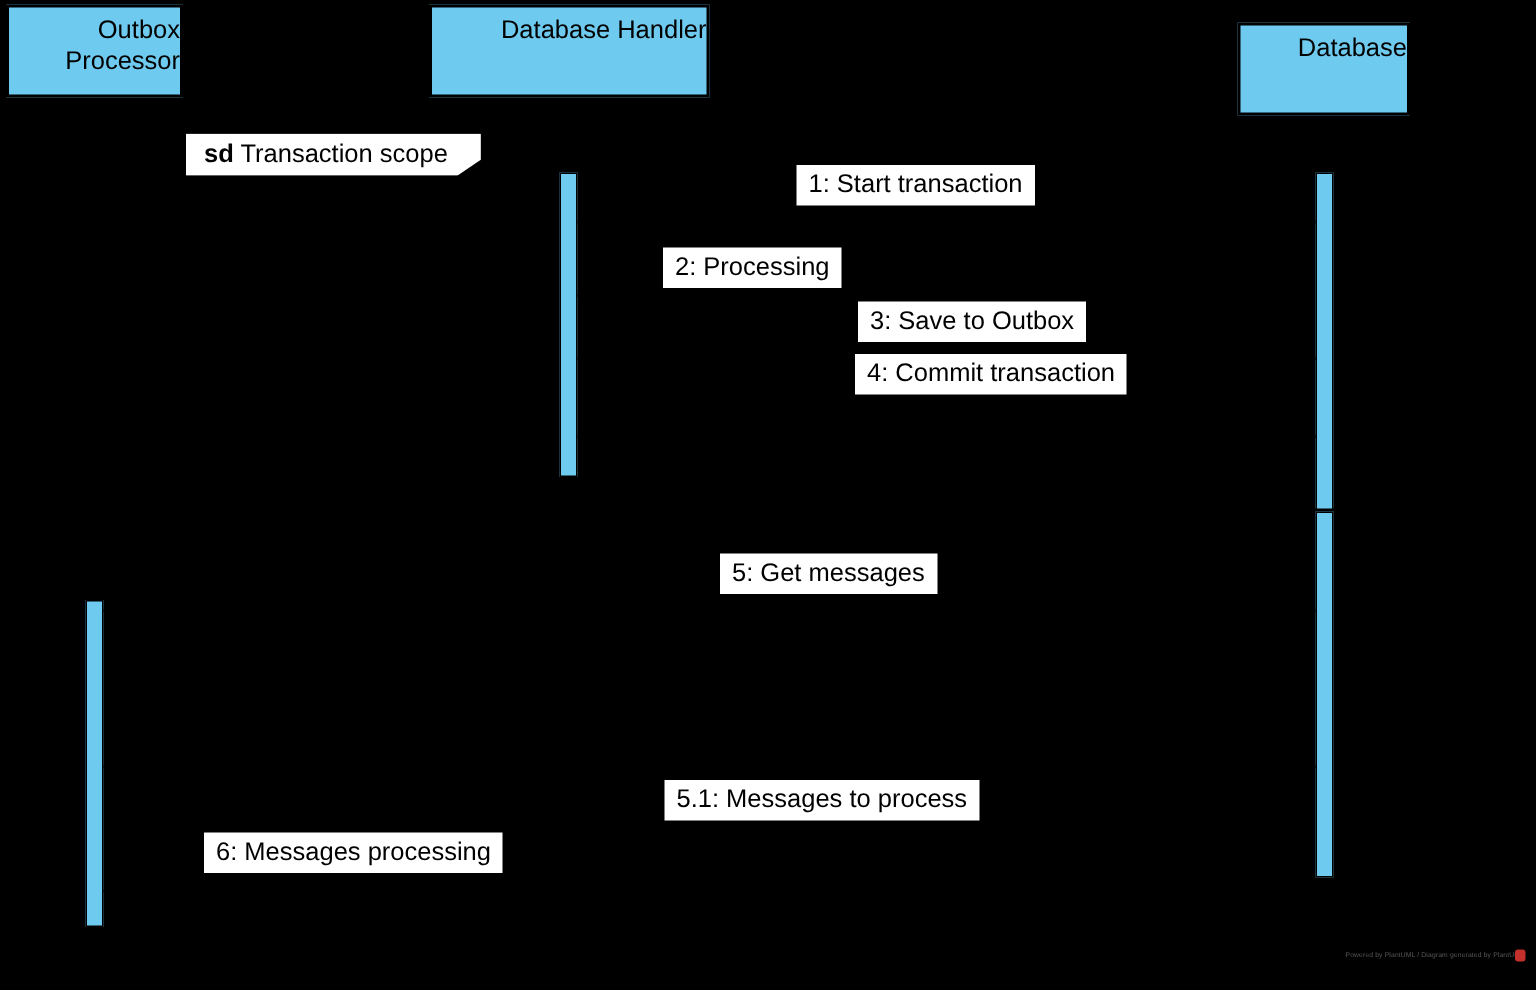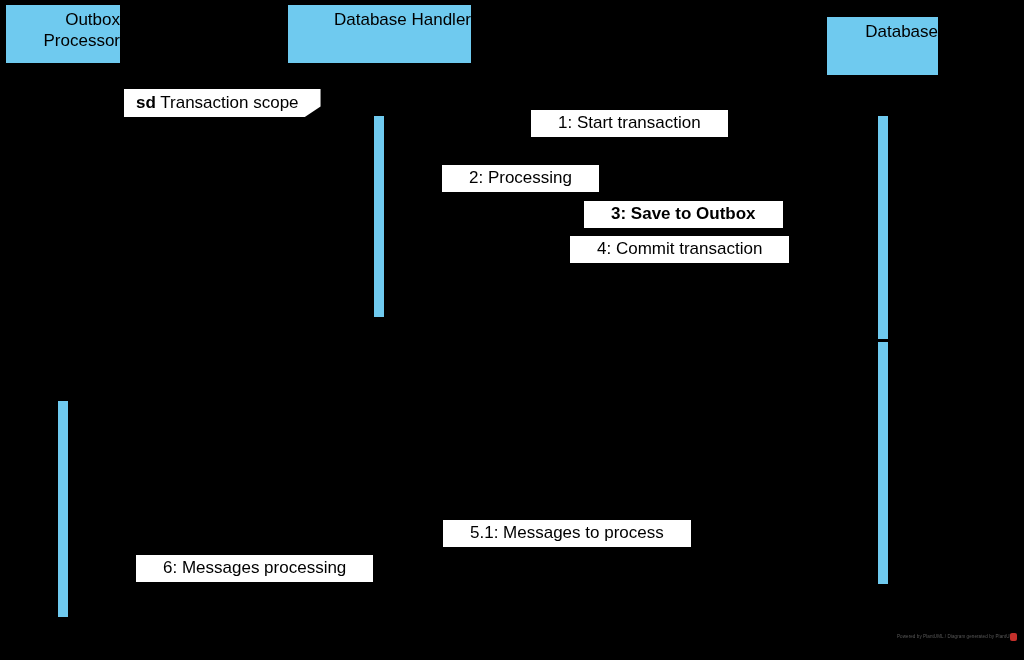--- a/index.html
+++ b/index.html
@@ -62,21 +62,21 @@
   }
   .msg-head.right { border-left: 10px solid #000000; }
   .msg-head.left  { border-right: 10px solid #000000; }
   
   .msg-label {
     position: absolute;
     background: #FFFFFF;
     color: #000000;
     font-size: 17px;
     line-height: 1.35;
-    padding: 2px 27px;
+    padding: 2px 8px;
     white-space: nowrap;
   }
   
   .fragment-frame {
     position: absolute;
     box-sizing: border-box;
     border: 2px solid #000000;
   }
   .fragment-tab {
     position: absolute;
@@ -155,24 +155,25 @@
   <div class="msg-line" style="left:69px; top:510px; width:808px;"></div>
   <div class="msg-head left" style="left:69px; top:505px;"></div>
 
   <div class="msg-line" style="left:69px; top:593px; width:60px;"></div>
   <div class="msg-head left" style="left:69px; top:588px;"></div>
 
   <div class="msg-label" style="left:531px; top:110px;">1: Start transaction</div>
 
   <div class="msg-label" style="left:442px; top:165px;">2: Processing</div>
 
-  <div class="msg-label" style="left:584px; top:201px;font-weight:bold;">3: Save to Outbox</div>
+  <div class="msg-label" style="left:572px; top:201px;">3: Save to Outbox</div>
 
   <div class="msg-label" style="left:570px; top:236px;">4: Commit transaction</div>
 
+  <div class="msg-label" style="left:480px; top:369px;">5: Get messages</div>
 
   <div class="msg-label" style="left:443px; top:472px;margin-top:48px;">5.1: Messages to process</div>
 
   <div class="msg-label" style="left:136px; top:555px;">6: Messages processing</div>
 
   <div class="watermark" style="left:897px; top:634px;">Powered by PlantUML / Diagram generated by PlantUML</div>
   <div class="watermark-dot" style="left:1010px; top:633px;"></div>
 
 </div>
 

